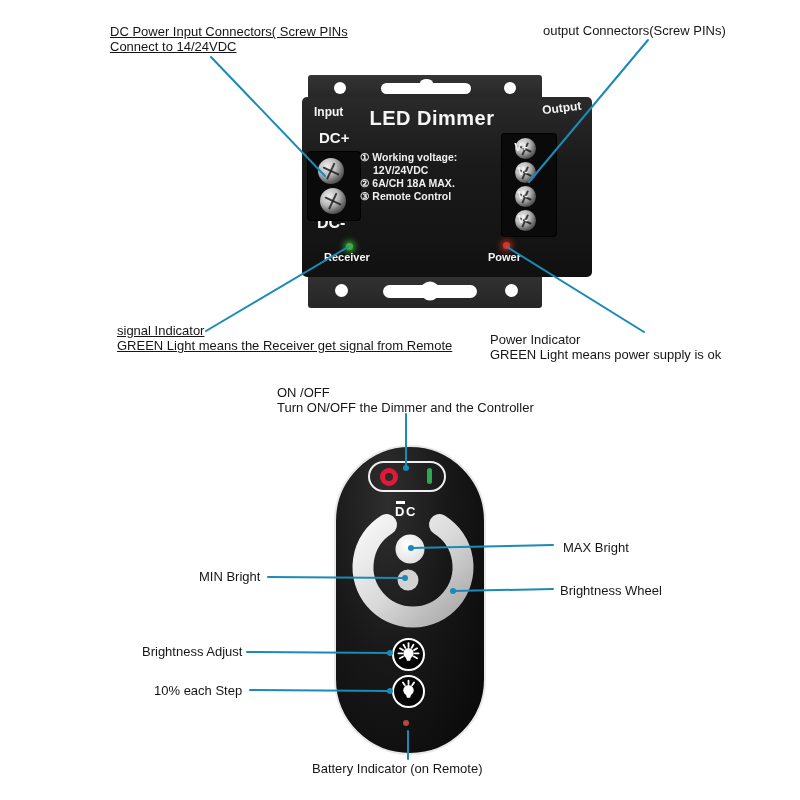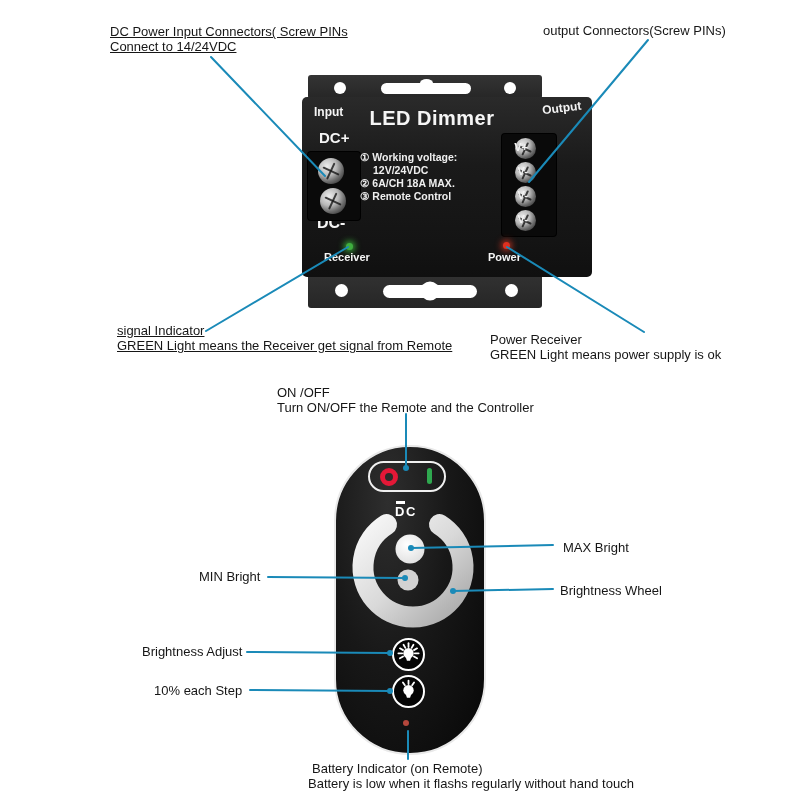--- a/index.html
+++ b/index.html
@@ -201,37 +201,36 @@
   <div class="txt" style="left:543px;top:24px;">
     <div>output Connectors(Screw PINs)</div>
   </div>
 
   <div class="txt" style="left:117px;top:324px;text-decoration:underline;">
     <div>signal Indicator</div>
     <div>GREEN Light means the Receiver get signal from Remote</div>
   </div>
 
   <div class="txt" style="left:490px;top:333px;">
-    <div>Power Receiver</div>
+    <div>Power Indicator</div>
     <div>GREEN Light means power supply is ok</div>
   </div>
 
   <div class="txt" style="left:277px;top:386px;">
     <div>ON /OFF</div>
-    <div>Turn ON/OFF the Remote and the Controller</div>
+    <div>Turn ON/OFF the Dimmer and the Controller</div>
   </div>
 
   <div class="txt" style="left:563px;top:541px;">MAX Bright</div>
 
   <div class="txt" style="left:560px;top:584px;">Brightness Wheel</div>
 
   <div class="txt" style="left:199px;top:570px;">MIN Bright</div>
 
   <div class="txt" style="left:142px;top:645px;">Brightness Adjust</div>
 
   <div class="txt" style="left:154px;top:684px;">10% each Step</div>
 
   <div class="txt" style="left:308px;top:762px;">
     <div style="padding-left:4px;">Battery Indicator (on Remote)</div>
-    <div>Battery is low when it flashs regularly without hand touch</div>
   </div>
 
 </div>
 
 </body></html>

